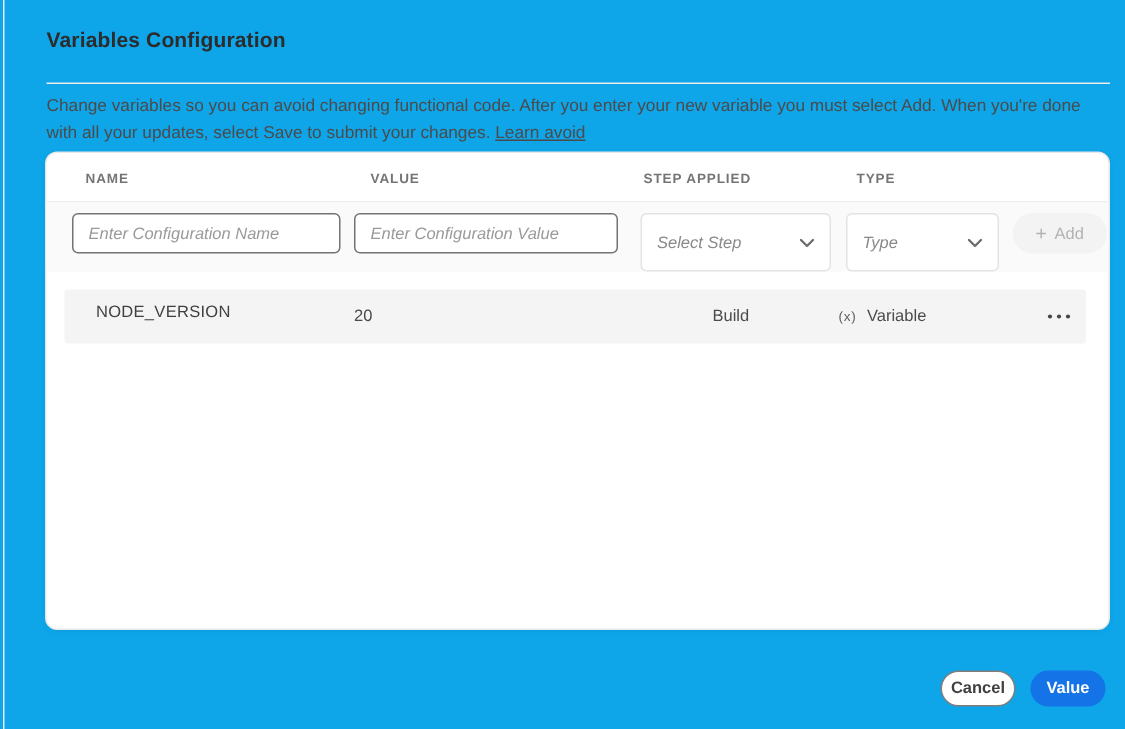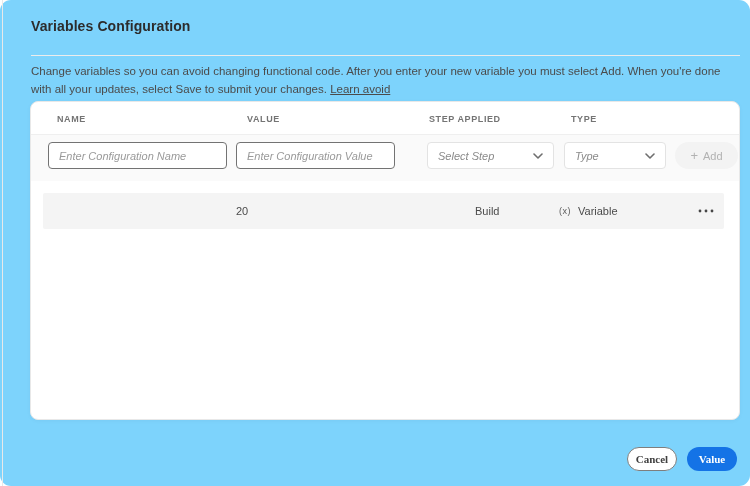--- a/index.html
+++ b/index.html
@@ -1,19 +1,19 @@
 <!DOCTYPE html>
 <html><head>
 <meta charset="utf-8">
 <style>
   * { margin: 0; padding: 0; box-sizing: border-box; }
   html, body { width: 750px; height: 486px; background: #ffffff; overflow: hidden; }
   body { font-family: "Liberation Sans", "DejaVu Sans", sans-serif; color: #4b4b4b; }
 
-  .canvas { position: relative; width: 750px; height: 486px; background: #7dd3fc; border-radius: 11px; }
+  .canvas { position: relative; width: 750px; height: 486px; background: #0ea5e9; }
 
   .left-edge-divider {
     position: absolute; left: 2px; top: 0; width: 1px; height: 486px;
     background: #e9e9e9;
   }
 
   .page-title {
     position: absolute; left: 31px; top: 18px;
     font-size: 14px; font-weight: 700; color: #2c2c2c; letter-spacing: 0.1px;
   }
@@ -56,24 +56,24 @@
   }
 
   .text-input {
     position: absolute; top: 40px; height: 27px;
     border: 1px solid #737373; border-radius: 4px; background: #ffffff;
     font-family: "Liberation Sans", sans-serif;
     font-size: 11px; color: #4b4b4b; padding: 0 10px; outline: none;
   }
   .text-input::placeholder { color: #9a9a9a; font-style: italic; opacity: 1; }
   .input-name  { left: 17px;  width: 179px; }
-  .input-value { left: 205px; width: 159px; }
+  .input-value { left: 205px; width: 176px; }
 
   .dropdown {
-    position: absolute; top: 40px; height: 27px;
+    position: absolute; top: 40px; height: 39px;
     border: 1px solid #e3e3e3; border-radius: 4px; background: #ffffff;
     display: flex; align-items: center; justify-content: space-between;
     padding: 0 10px; cursor: pointer;
   }
   .dropdown .dd-label { font-size: 11px; font-style: italic; color: #8a8a8a; }
   .dd-step { left: 396px; width: 127px; }
   .dd-type { left: 533px; width: 102px; }
   .chevron { display: inline-flex; margin-left: 8px; }
 
   .add-button {
@@ -97,21 +97,21 @@
   .cell.row-type  { left: 516px; gap: 7px; }
   .var-icon { font-size: 9px; color: #5c5c5c; letter-spacing: 0.5px; }
   .more-button {
     position: absolute; left: 645px; top: 0; width: 36px; height: 36px;
     display: flex; align-items: center; justify-content: center;
     background: transparent; border: none; cursor: pointer;
   }
 
   .footer-btn {
     position: absolute; top: 447px; height: 24px; border-radius: 12px;
-    font-family: Liberation Serif, serif; font-size: 11px; font-weight: 700;
+    font-family: Liberation Sans, sans-serif; font-size: 11px; font-weight: 700;
     display: flex; align-items: center; justify-content: center; cursor: pointer;
   }
   .cancel-button {
     left: 627px; width: 50px;
     background: #ffffff; border: 1.7px solid #7e7e7e; color: #404040;
   }
   .save-button {
     left: 687px; width: 50px;
     background: #1473e6; border: none; color: #ffffff;
   }
@@ -162,20 +162,21 @@
           </svg>
       </span>
     </div>
 
     <button class="add-button">
       <span class="plus">+</span>
       <span>Add</span>
     </button>
 
     <div class="data-row">
+      <span class="cell row-name">NODE_VERSION</span>
       <span class="cell row-value">20</span>
       <span class="cell row-step">Build</span>
       <span class="cell row-type">
         <span class="var-icon">(x)</span>
         <span>Variable</span>
       </span>
       <button class="more-button">
         <svg width="16" height="4" viewBox="0 0 16 4">
           <circle cx="2" cy="2" r="1.4" fill="#464646"></circle>
           <circle cx="8" cy="2" r="1.4" fill="#464646"></circle>

